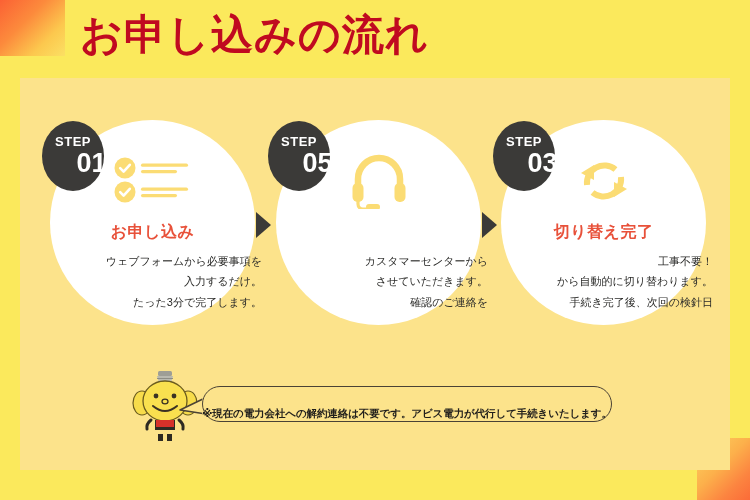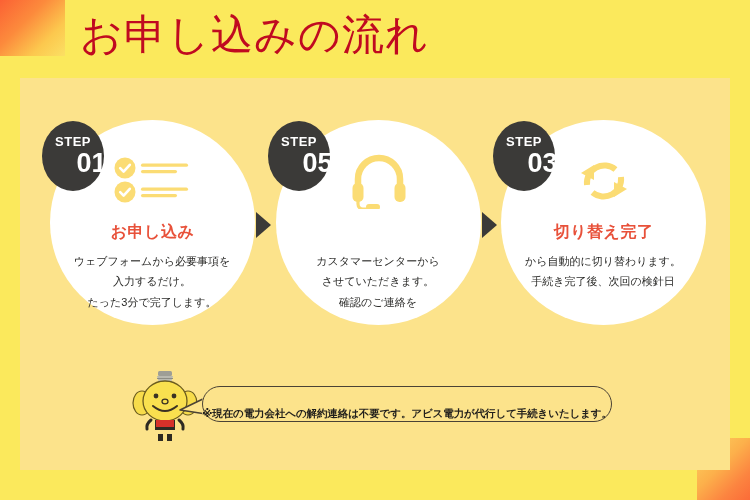--- a/index.html
+++ b/index.html
@@ -17,21 +17,21 @@
     background:linear-gradient(135deg,#FB6134 0%,#FC8A3C 38%,#FCC84E 72%,#FBE064 100%);
   }
   .corner-br{
     position:absolute; right:0; bottom:0; width:53px; height:62px;
     background:linear-gradient(135deg,#FDD661 0%,#FCB04B 45%,#FC8440 75%,#FB6B38 100%);
   }
 
   
   .title{
     position:absolute; left:80px; top:10px;
-    font-size:42px; font-weight:normal; color:#C00A20;
+    font-size:42px; font-weight:bold; color:#C00A20;
     letter-spacing:1px; line-height:1.2;
     white-space:nowrap;
   }
 
   
   .panel{
     position:absolute; left:20px; top:78px; width:710px; height:392px;
     background:#FCE38B;
   }
 
@@ -70,21 +70,21 @@
   .step-title{
     position:absolute; left:8px; top:102px; width:205px;
     text-align:center; font-size:16px; font-weight:bold;
     color:#E8513A; letter-spacing:.5px;
   }
   .step-body{
     position:absolute; left:0px; top:131px; width:220px;
     text-align:center; font-size:11px; color:#2A2A28;
     line-height:1.85;
   }
-  .step-body div{ white-space:nowrap; }
+  .step-body div{ white-space:nowrap;text-align:right; }
 
   .arrow{
     position:absolute; top:92px;
     width:0; height:0;
     border-top:13px solid transparent;
     border-bottom:13px solid transparent;
     border-left:15px solid #3B3A38;
     z-index:6;
   }
   .arrow-1{ left:236px; }
@@ -181,20 +181,21 @@
     <div class="icon-wrap">
       <svg width="58" height="56" viewBox="0 0 58 56">
         <path d="M12 32 a17.5 17.5 0 0 1 28.5 -15.5" stroke="#FBDC74" stroke-width="6" fill="none" stroke-linecap="butt"></path>
         <polygon points="19,12 19,27 6,20" fill="#FBDC74"></polygon>
         <path d="M46 24 a17.5 17.5 0 0 1 -28.5 15.5" stroke="#FBDC74" stroke-width="6" fill="none" stroke-linecap="butt"></path>
         <polygon points="39,44 39,29 52,36" fill="#FBDC74"></polygon>
       </svg>
     </div>
     <div class="step-title">切り替え完了</div>
     <div class="step-body">
+      <div>工事不要！</div>
       <div>から自動的に切り替わります。</div>
       <div>手続き完了後、次回の検針日</div>
     </div>
   </div>
 
   <div class="arrow arrow-1"></div>
   <div class="arrow arrow-2"></div>
 </div>
 
 <div class="note-row">

